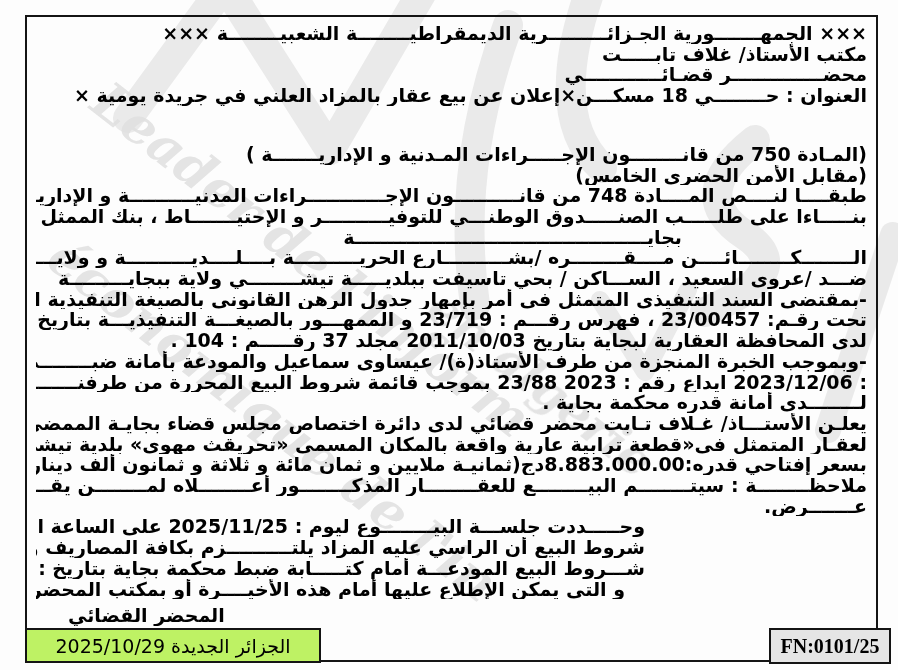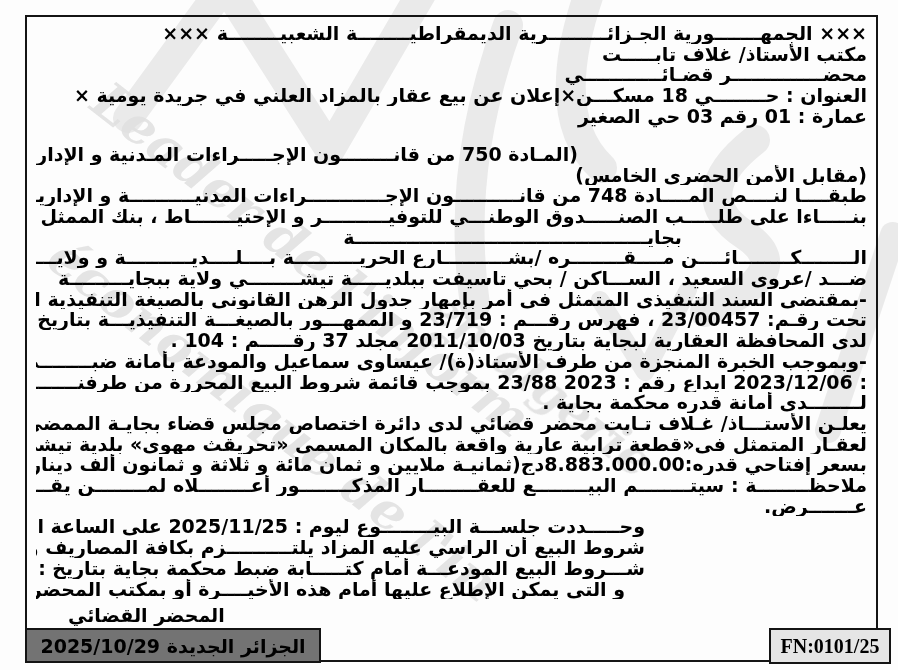--- a/index.html
+++ b/index.html
@@ -23,23 +23,23 @@
   .row-split .cpart{flex:1 1 auto;text-align:right;}
   .cpart.shift-big{padding-left:160px;}
   .cpart.shift-small{padding-left:40px;margin-top:38px;}
   .indent1{margin-right:185px;}
   .blk-indent .line{margin-right:222px;}
   .blk-indent .line.more{margin-right:242px;}
   .center-line{text-align:right;margin-left:60px;}
   .sig-line{text-align:left;padding-left:32px;margin-top:6px;}
   .news-box{
     position:absolute;left:-2px;top:611px;width:292px;height:31px;
-    border:2px solid #141414;background:#737373;z-index:2;
+    border:2px solid #141414;background:#bef264;z-index:2;
     display:flex;align-items:center;justify-content:center;
-    direction:rtl;font-weight:bold;font-size:19px;white-space:nowrap;text-align:center;
+    direction:rtl;font-weight:normal;font-size:19px;white-space:nowrap;text-align:center;
   }
   .fn-box{
     position:absolute;left:742px;top:611px;width:118px;height:32px;
     border:2px solid #141414;background:#e5e5e5;z-index:2;
     display:flex;align-items:center;justify-content:center;
     font-family:"Liberation Serif", serif;font-weight:bold;font-size:20px;
   }
 </style>
 </head>
 <body>
@@ -66,21 +66,20 @@
     <div class="line">××× الجمهـــــــورية الجـزائـــــــــرية الديمقراطيــــــــة الشعبيــــــــة ×××</div>
     <div class="line">مكتب الأستاذ/ غلاف تابـــــت</div>
     <div class="line">محضــــــــــــــر قضـائــــــــــــي</div>
 
     <div class="line row-split">
       <span class="rpart">العنوان : حــــــــي 18 مسكـــن</span>
       <span class="cpart shift-big">×إعلان عن بيع عقار بالمزاد العلني في جريدة يومية ×</span>
     </div>
 
     <div class="line row-split">
-      <span class="rpart">عمارة : 01 رقم 03 حي الصغير</span>
       <span class="cpart shift-small">(المـادة 750 من قانــــــــون الإجـــــراءات المـدنية و الإداريـــــــة )</span>
     </div>
 
     <div class="line">(مقابل الأمن الحضري الخامس)</div>
 
     <div class="line">طبقــــا لنــــص المــــادة 748 من قانــــــــــون الإجــــــــــــراءات المدنيــــــــــة و الإداريــــــــة .</div>
     <div class="line">بنـــــاءا على طلـــــب الصنـــــدوق الوطنـــي للتوفيــــــــــر و الإحتيـــــــاط ، بنك الممثل من طرف مدير الشبكة</div>
     <div class="line indent1">بجايـــــــــــــــــــــــــــــــــــــــــــــة</div>
     <div class="line">الــــــــكــــــــائــــن مــــقــــــــره /بشــــــــــارع الحريــــــــــة بــــلــــديــــــــــة و ولايــــــــة</div>
     <div class="line">ضـــد /عروي السعيد ، الســـاكن / بحي تاسيفت ببلديـــــة تيشــــــــي ولاية ببجايـــــــــة</div>

